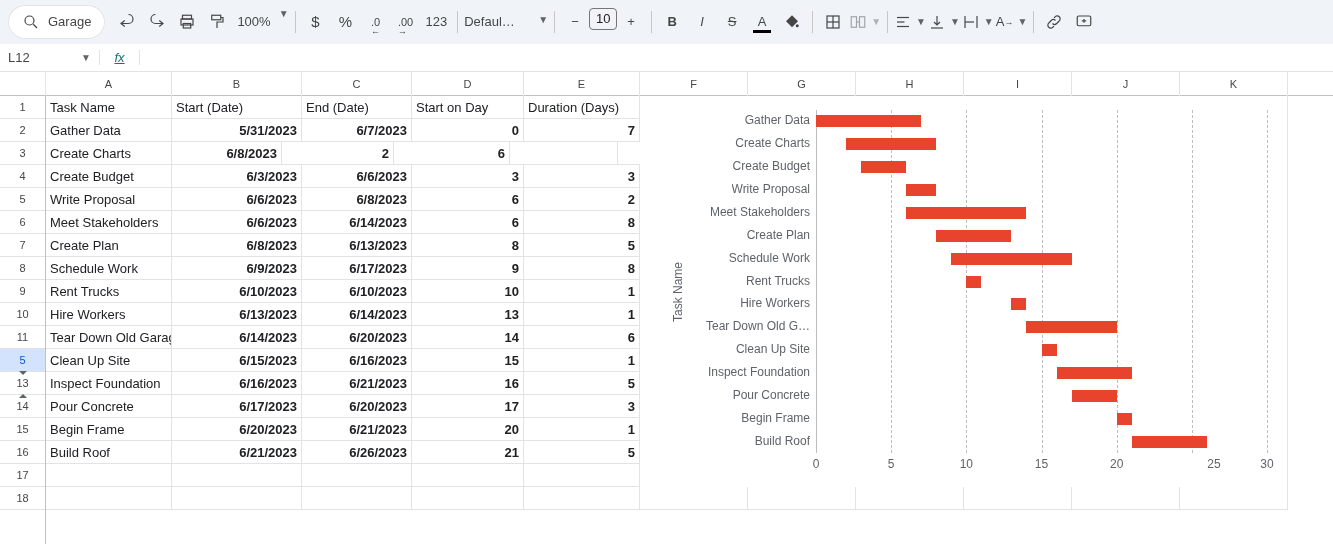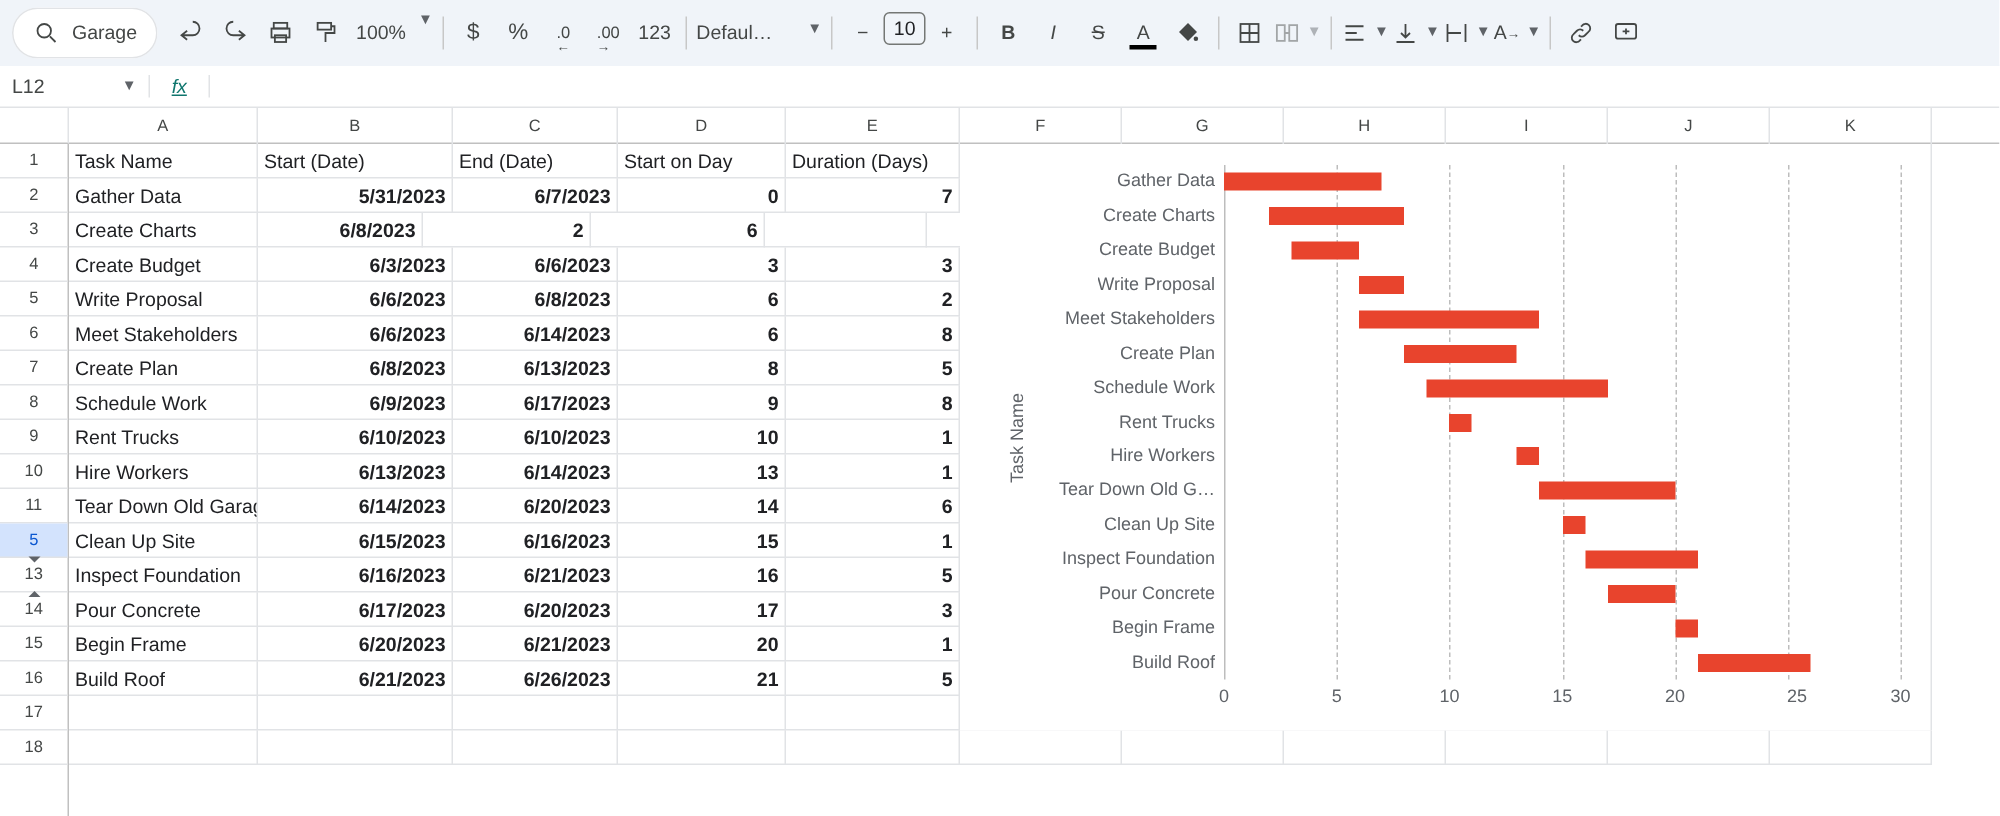--- a/index.html
+++ b/index.html
@@ -747,19 +747,19 @@
             <div class="bar" style="top: 279.833px; left: 255.567px; width: 45.1px;"></div>
             <div class="bar" style="top: 302.7px; left: 300.667px; width: 15.0333px;"></div>
             <div class="bar" style="top: 325.567px; left: 315.7px; width: 75.1667px;"></div>
           </div>
         <div class="x-ticks" id="xticks">
             <div class="x-tick" style="left: 0px;">0</div>
             <div class="x-tick" style="left: 75.1667px;">5</div>
             <div class="x-tick" style="left: 150.333px;">10</div>
             <div class="x-tick" style="left: 225.5px;">15</div>
             <div class="x-tick" style="left: 300.667px;">20</div>
-            <div class="x-tick" style="left: 382px;">25</div>
+            <div class="x-tick" style="left: 398px;">25</div>
             <div class="x-tick" style="left: 451px;">30</div>
           </div>
       </div>
     </div>
   </div>
 </div>
 
 </body></html>

